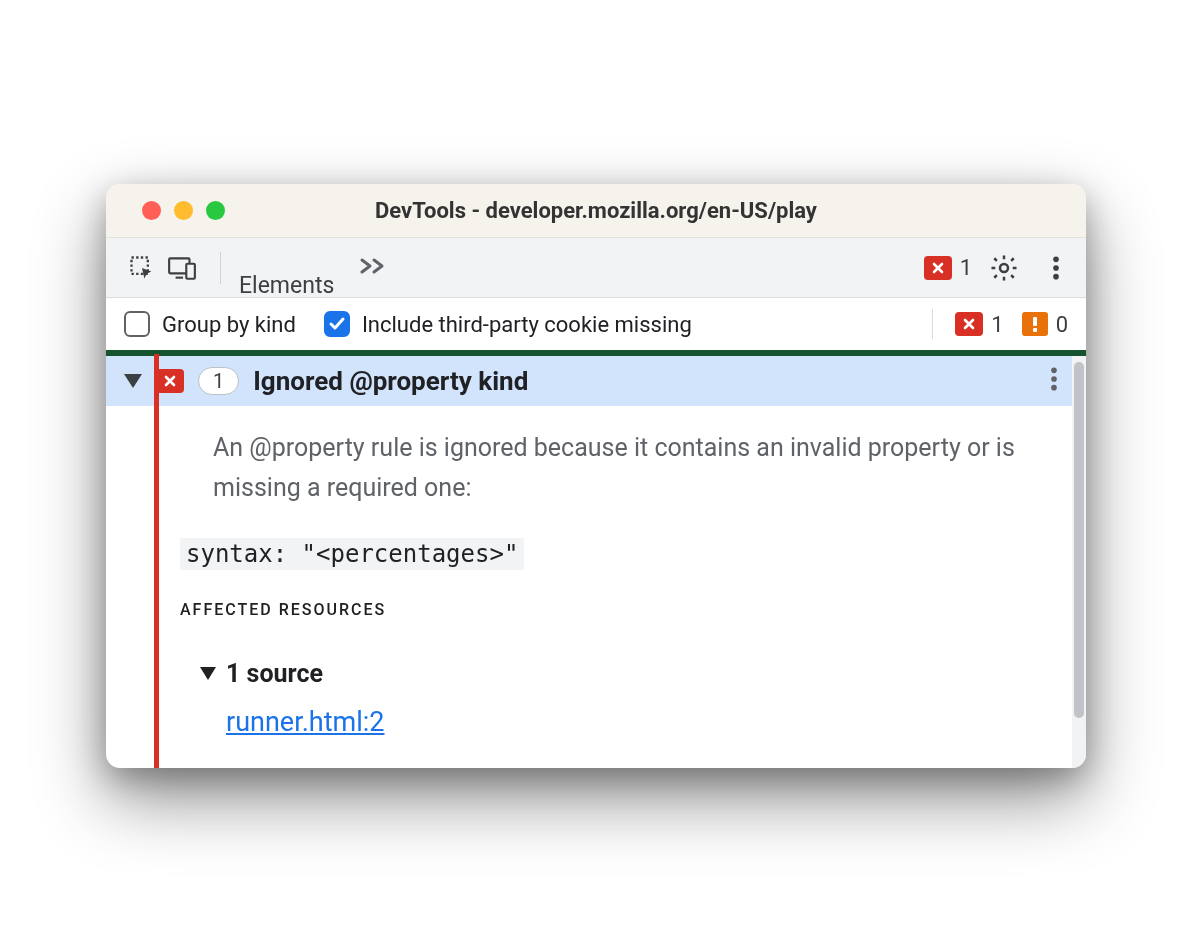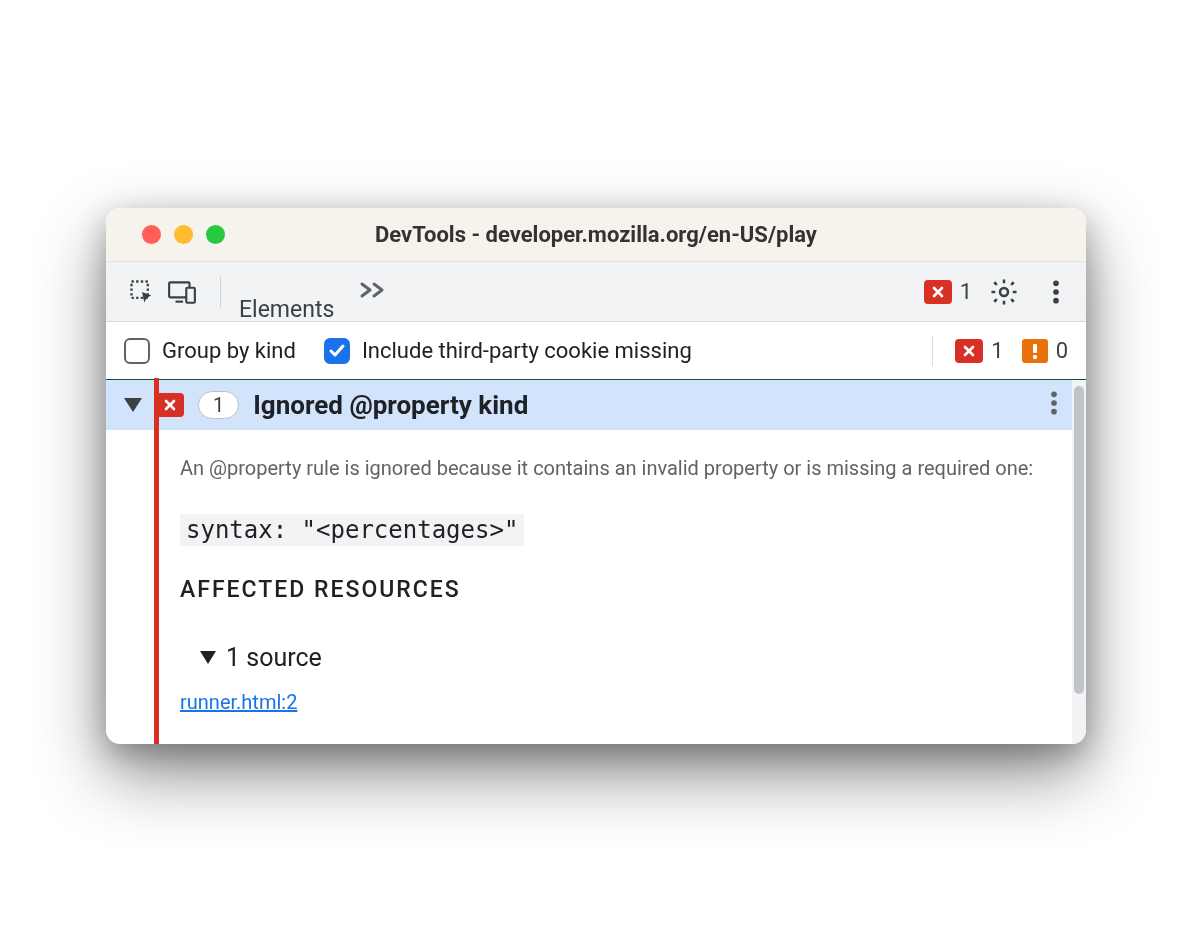--- a/index.html
+++ b/index.html
@@ -92,21 +92,21 @@
 }
 .err-chip svg, .warn-chip svg { display:block; }
 .err-badge { display:flex; align-items:center; gap:8px; font-size:22px; color:#3c4043; }
 .gear { color:#3c4043; }
 .kebab { color:#5f6368; }
 
 .filter-bar {
   display:flex; align-items:center;
   height:58px;
   padding: 0 18px;
-  border-bottom: 1px solid #14532d;
+  border-bottom: 6px solid #14532d;
   font-size:22px;
   color:#202124;
 }
 .checkbox {
   width:26px; height:26px; border:2.5px solid #5f6368; border-radius:6px; margin-right:12px; background:#fff;
 }
 .checkbox.checked {
   background:#1a73e8; border-color:#1a73e8; display:flex; align-items:center; justify-content:center;
 }
 .checkbox.checked svg { display:block; }
@@ -149,54 +149,56 @@
 }
 .red-line {
   position:absolute;
   left:48px;
   top:-52px;
   width:5px;
   bottom:0;
   background:#d93025;
 }
 .issue-desc {
-  font-size:20px;
+  font-size:25px;
   color:#5f6368;
   line-height:1.6;
   margin-bottom:30px;
+  margin-left:33px;
 }
 .issue-code {
   font-family: ui-monospace, SFMono-Regular, Menlo, Monaco, Consolas, monospace;
   font-size:24px;
   color:#202124;
   background:#f1f3f4;
   display:inline-block;
   padding:2px 6px;
   margin-bottom:30px;
 }
 .affected-label {
-  font-size:23px;
+  font-size:16px;
   letter-spacing:2px;
   color:#202124;
   font-weight:500;
   text-transform:uppercase;
   margin-bottom:40px;
 }
 .source-line {
   display:flex; align-items:center; gap:10px;
   font-size:25px; color:#202124;
-  margin-left:20px; margin-bottom:18px;
+  margin-left:20px; margin-bottom:18px;font-weight:bold;
 }
 .source-line .tri {
   width:0;height:0;border-left:8px solid transparent;border-right:8px solid transparent;border-top:13px solid #202124;
 }
 .source-link {
   color:#1a73e8;
   text-decoration:underline;
-  font-size:20px;
+  font-size:27px;
+  margin-left:46px;
 }
 </style>
 </head>
 <body>
 
 <div class="window">
 
   <div class="titlebar">
     <div class="traffic-lights">
       <div class="tl red"></div>

